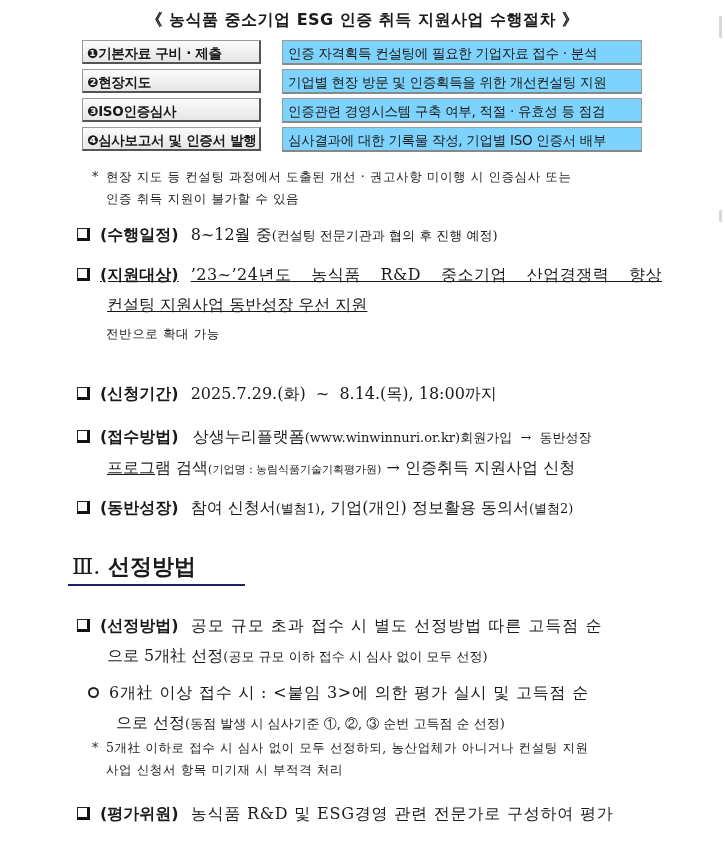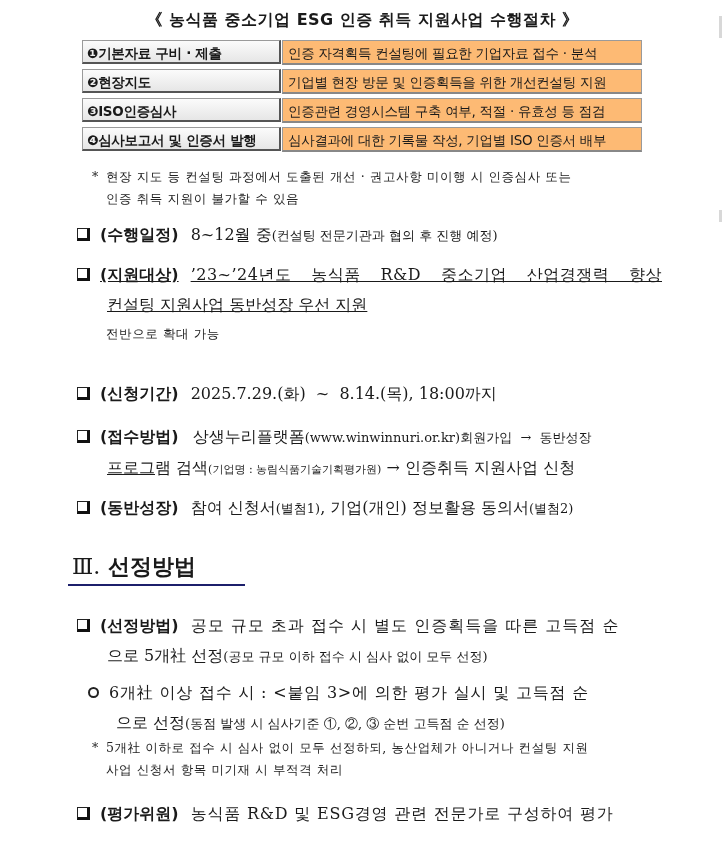--- a/index.html
+++ b/index.html
@@ -2,28 +2,28 @@
 <html><head>
 <meta charset="utf-8">
 <style>
   html, body { margin:0; padding:0; background:#ffffff; }
   body { width:725px; height:850px; position:relative; overflow:hidden;
          font-family:"DejaVu Serif","Liberation Serif",serif; color:#1a1a1a; }
   .abs { position:absolute; }
   .title { left:0; width:725px; top:10px; text-align:center; font-size:16px; font-weight:bold;
            font-family:"DejaVu Sans","Liberation Sans",sans-serif; letter-spacing:0.5px; }
   .proc-row { position:absolute; left:82px; height:26px; }
-  .proc-step { position:absolute; left:0; top:0; width:199px; height:24px;
+  .proc-step { position:absolute; left:0; top:0; width:179px; height:24px;
                background:linear-gradient(#fbfbfb,#e6e6e6); border:1px solid #9a9a9a;
                border-right:2px solid #555; border-bottom:2px solid #555;
                font-family:"DejaVu Sans","Liberation Sans",sans-serif; font-weight:bold;
                font-size:13.5px; line-height:24px; padding-left:4px; box-sizing:border-box;
                white-space:nowrap; letter-spacing:-0.3px; }
   .proc-desc { position:absolute; left:200px; top:0; width:360px; height:25px;
-               background:#fdba74; border:1px solid #9a9a9a; border-bottom:2px solid #888;
+               background:#7dd3fc; border:1px solid #9a9a9a; border-bottom:2px solid #888;
                font-family:"DejaVu Sans","Liberation Sans",sans-serif; font-size:13.5px;
                line-height:24px; padding-left:5px; box-sizing:border-box; white-space:nowrap;
                letter-spacing:-0.3px; }
   .note { font-size:12.5px; line-height:22px; color:#222; letter-spacing:0.6px; }
   .note .star { display:inline-block; width:14px; }
   .item { font-size:16px; line-height:30px; white-space:nowrap; }
   .box { display:inline-block; width:13px; height:13px; border:1.5px solid #222;
          border-right:3px solid #111; border-bottom:3px solid #111; box-sizing:border-box;
          vertical-align:-1px; margin-right:10px; }
   .lbl { font-family:"DejaVu Sans","Liberation Sans",sans-serif; font-weight:bold; margin-right:12px; }
@@ -92,21 +92,21 @@
   <span class="box"></span><span class="lbl">(동반성장)</span><span>참여 신청서</span><span class="small">(별첨1)</span><span>, 기업(개인) 정보활용 동의서</span><span class="small">(별첨2)</span>
 </div>
 
 <div class="abs heading">
   <span class="num">Ⅲ.</span>
   <span class="txt">선정방법</span>
 </div>
 <div class="abs heading-line"></div>
 
 <div class="abs item" style="left:77px; top:611px; width:585px;">
-  <div><span class="box"></span><span class="lbl">(선정방법)</span><span style="letter-spacing:1px;">공모 규모 초과 접수 시 별도 인증획득을 따른 고득점 순</span></div>
+  <div><span class="box"></span><span class="lbl">(선정방법)</span><span style="letter-spacing:1px;">공모 규모 초과 접수 시 별도 선정방법 따른 고득점 순</span></div>
   <div style="padding-left:30px;"><span>으로 5개社 선정</span><span class="small">(공모 규모 이하 접수 시 심사 없이 모두 선정)</span></div>
 </div>
 
 <div class="abs item" style="left:88px; top:678px; width:575px;">
   <div><span class="circle"></span><span style="letter-spacing:0.8px;">6개社 이상 접수 시 : &lt;붙임 3&gt;에 의한 평가 실시 및 고득점 순</span></div>
   <div style="padding-left:28px;"><span>으로 선정</span><span class="small">(동점 발생 시 심사기준 ①, ②, ③ 순번 고득점 순 선정)</span></div>
 </div>
 
 <div class="abs note" style="left:92px; top:737px; width:570px;">
   <div><span class="star">*</span><span>5개社 이하로 접수 시 심사 없이 모두 선정하되, 농산업체가 아니거나 컨설팅 지원</span></div>

